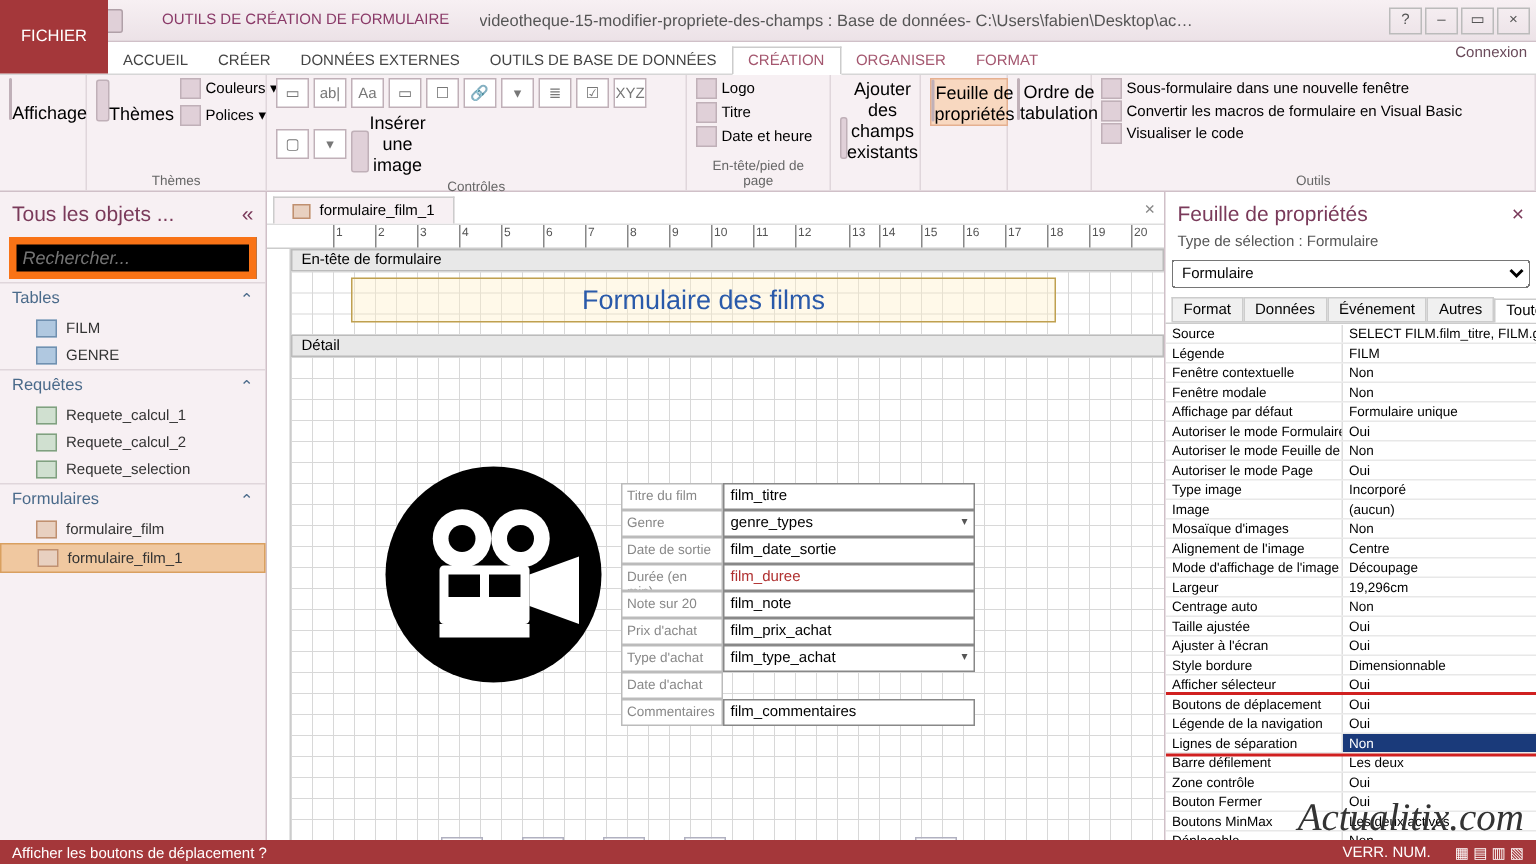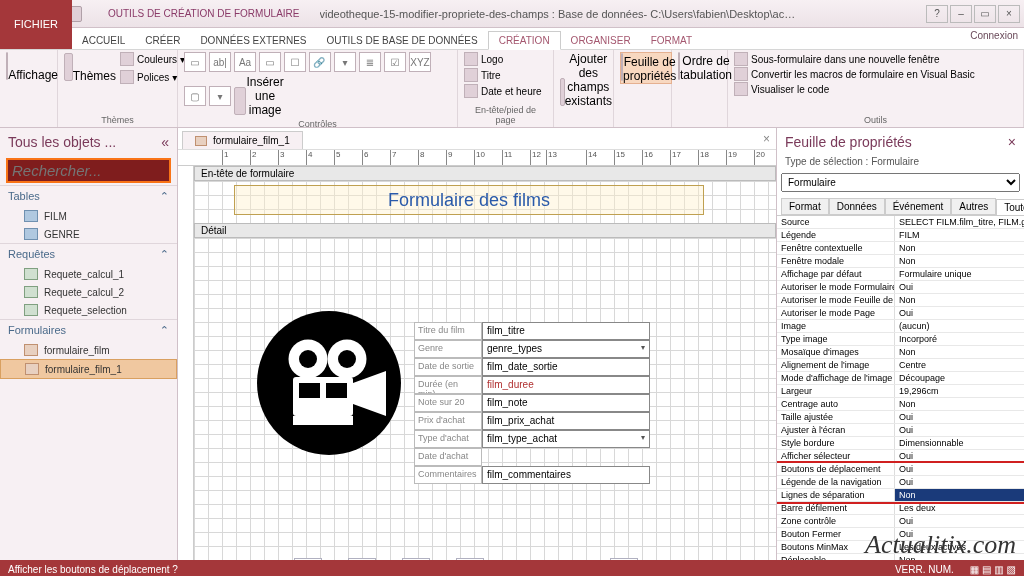--- a/index.html
+++ b/index.html
@@ -32,21 +32,21 @@
 .small-btn { display: flex; align-items: center; gap: 3px; font-size: 10px; }
 .small-btn .ico { width: 14px; height: 14px; background: #e0d0d8; border: 1px solid #c0b0b8; }
 .ctrl-chip { width: 22px; height: 20px; border: 1px solid #c0b0b8; background: #fff; display: inline-flex; align-items: center; justify-content: center; font-size: 10px; color: #777; }
 .rgroup.highlight .big-btn { background: #f8d8c0; border: 1px solid #e5b090; }
 
 
 .main { display: flex; height: 432px; }
 .nav-pane { width: 178px; background: #f7f0f3; border-right: 1px solid #d0c0c8; display: flex; flex-direction: column; }
 .nav-head { padding: 6px 8px; font-size: 14px; color: #7a3a5a; display: flex; justify-content: space-between; align-items: center; }
 .nav-search { margin: 2px 6px; }
-.nav-search input { width: 100%; font-size: 15px; padding: 2px 4px; border: 2px solid #f97316; background: #7f1d1d; color: #999; font-style: italic; }
+.nav-search input { width: 100%; font-size: 12px; padding: 2px 4px; border: 5px solid #f97316; background: #000000; color: #999; font-style: italic; }
 .nav-cat { padding: 4px 8px; font-size: 11px; color: #4a6a8a; display: flex; justify-content: space-between; border-top: 1px solid #e0d6db; cursor: pointer; }
 .nav-item { padding: 3px 8px 3px 24px; font-size: 10px; color: #333; display: flex; align-items: center; gap: 6px; cursor: pointer; }
 .nav-item.sel { background: #f0c8a0; border: 1px solid #d9a060; }
 .nav-item .nico { width: 14px; height: 12px; background: #b0c8e0; border: 1px solid #7090b0; }
 .nav-item.query .nico { background: #d0e0d0; border: 1px solid #80a080; }
 .nav-item.form .nico { background: #e8d0c0; border: 1px solid #c09070; }
 
 
 .canvas-wrap { flex: 1; display: flex; flex-direction: column; background: #fff; position: relative; }
 .doc-tabs { height: 22px; border-bottom: 1px solid #ddd; display: flex; align-items: flex-end; padding-left: 4px; }
@@ -269,21 +269,21 @@
         <div class="tick" style="left: 100px;">3</div>
         <div class="tick" style="left: 128px;">4</div>
         <div class="tick" style="left: 156px;">5</div>
         <div class="tick" style="left: 184px;">6</div>
         <div class="tick" style="left: 212px;">7</div>
         <div class="tick" style="left: 240px;">8</div>
         <div class="tick" style="left: 268px;">9</div>
         <div class="tick" style="left: 296px;">10</div>
         <div class="tick" style="left: 324px;">11</div>
         <div class="tick" style="left: 352px;">12</div>
-        <div class="tick" style="left: 368px;">13</div>
+        <div class="tick" style="left: 388px;">13</div>
         <div class="tick" style="left: 408px;">14</div>
         <div class="tick" style="left: 436px;">15</div>
         <div class="tick" style="left: 464px;">16</div>
         <div class="tick" style="left: 492px;">17</div>
         <div class="tick" style="left: 520px;">18</div>
         <div class="tick" style="left: 548px;">19</div>
         <div class="tick" style="left: 576px;">20</div>
       </div>
     <div class="design-area">
       <div class="ruler-v"></div>
@@ -396,26 +396,26 @@
         </div>
         <div class="prow">
           <div class="pn">Autoriser le mode Feuille de d</div>
           <div class="pv">Non</div>
         </div>
         <div class="prow">
           <div class="pn">Autoriser le mode Page</div>
           <div class="pv">Oui</div>
         </div>
         <div class="prow">
+          <div class="pn">Type image</div>
+          <div class="pv">Incorporé</div>
+        </div>
+        <div class="prow">
           <div class="pn">Image</div>
           <div class="pv">(aucun)</div>
-        </div>
-        <div class="prow">
-          <div class="pn">Type image</div>
-          <div class="pv">Incorporé</div>
         </div>
         <div class="prow">
           <div class="pn">Mosaïque d'images</div>
           <div class="pv">Non</div>
         </div>
         <div class="prow">
           <div class="pn">Alignement de l'image</div>
           <div class="pv">Centre</div>
         </div>
         <div class="prow">

